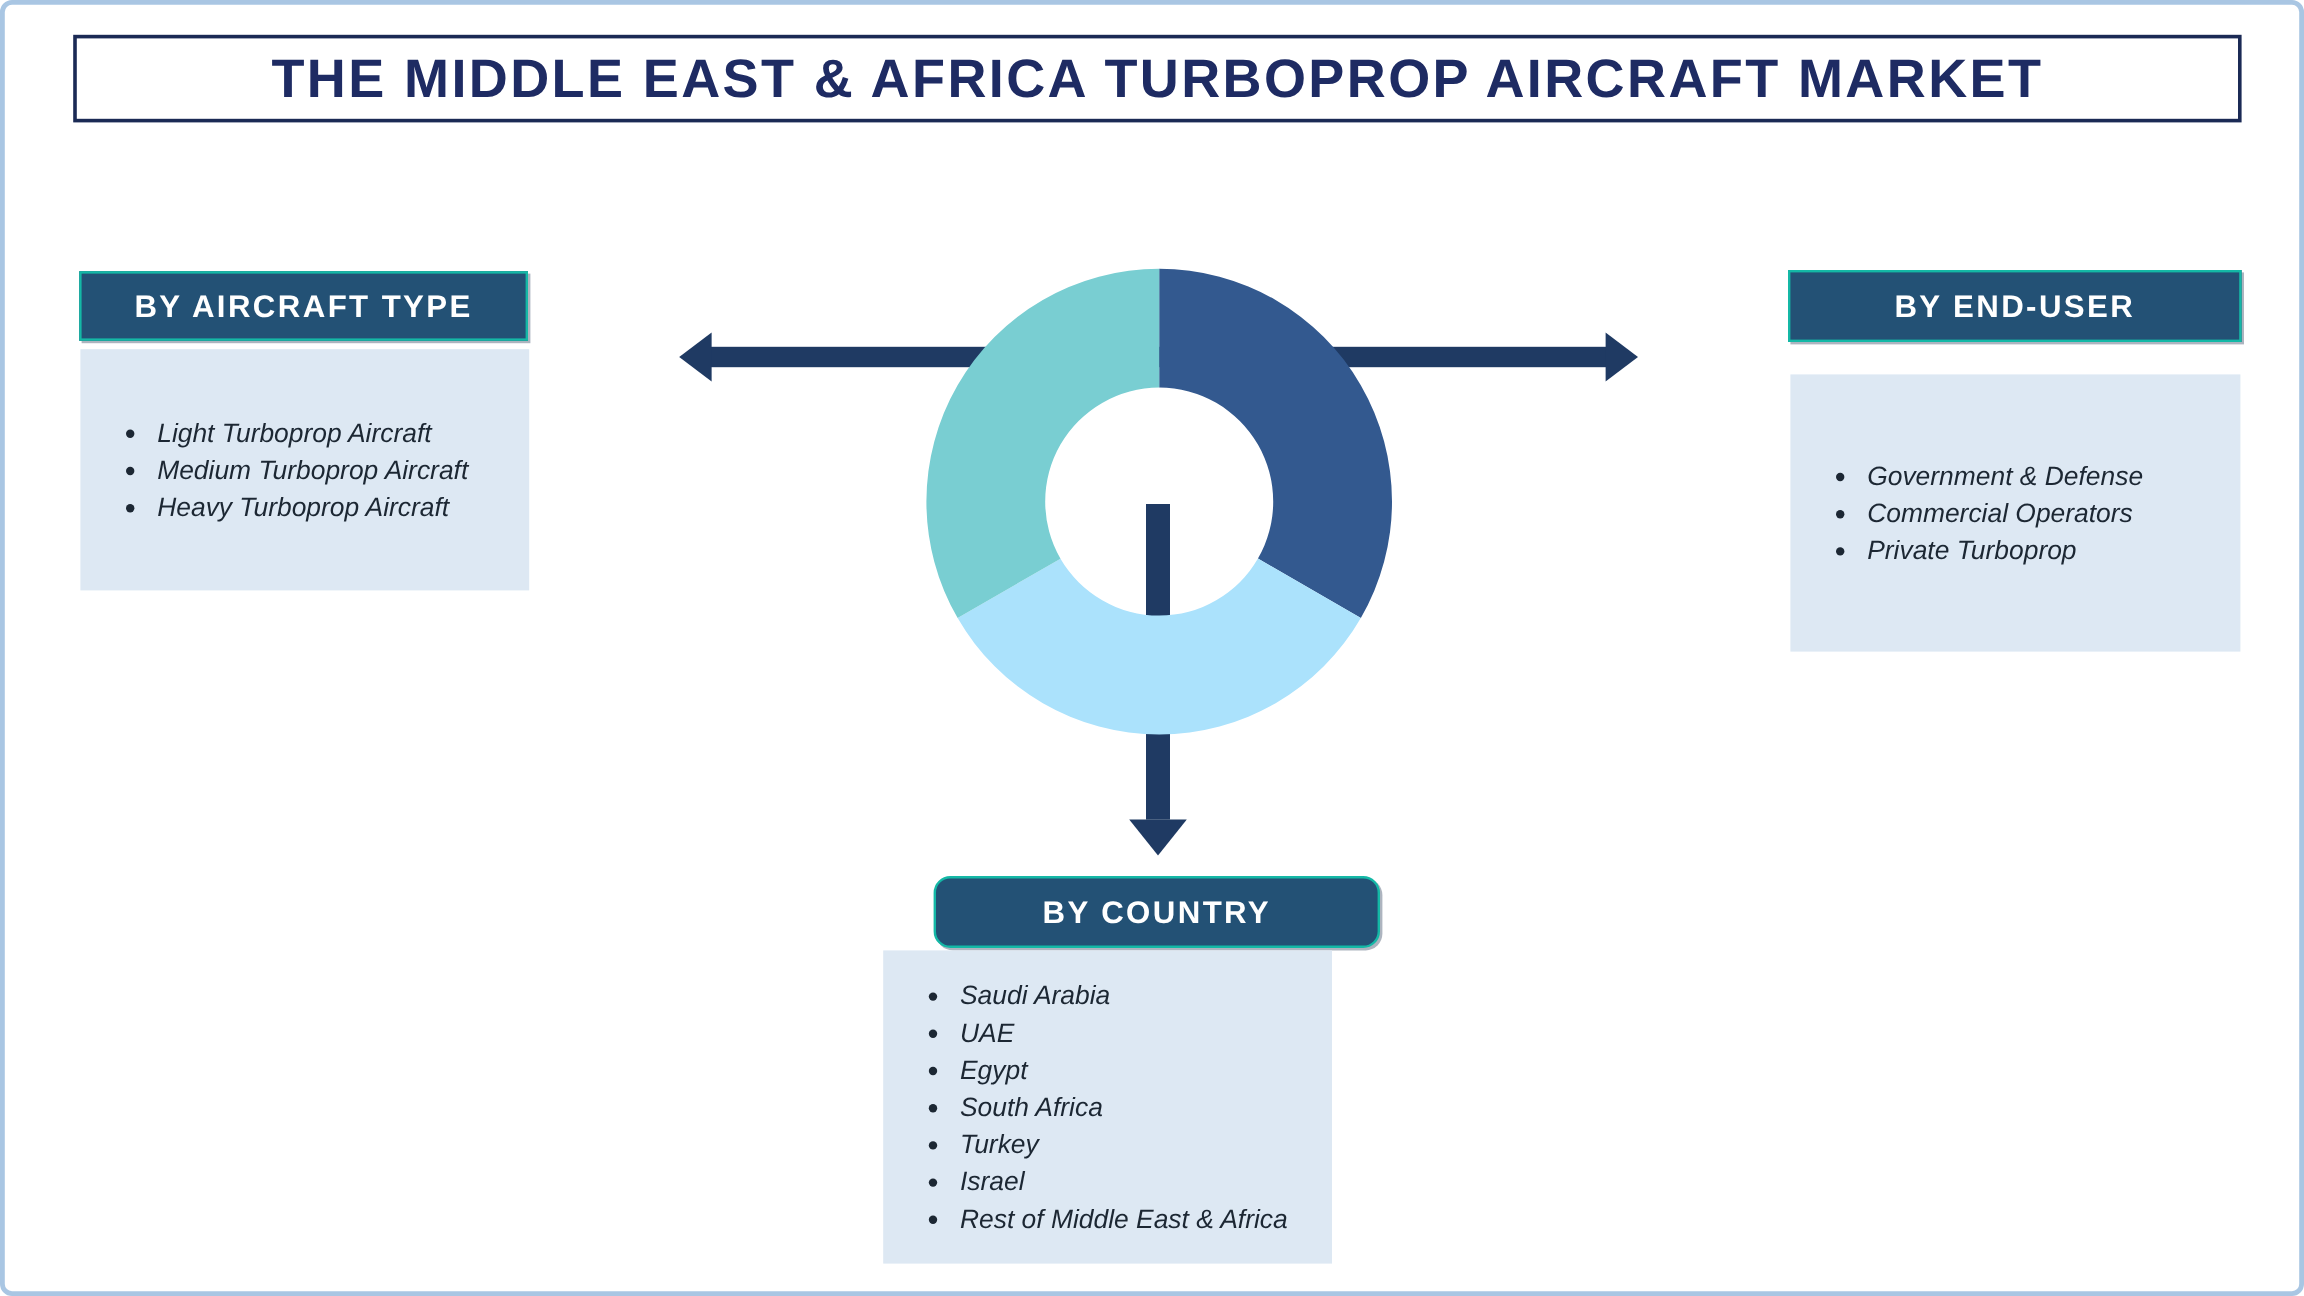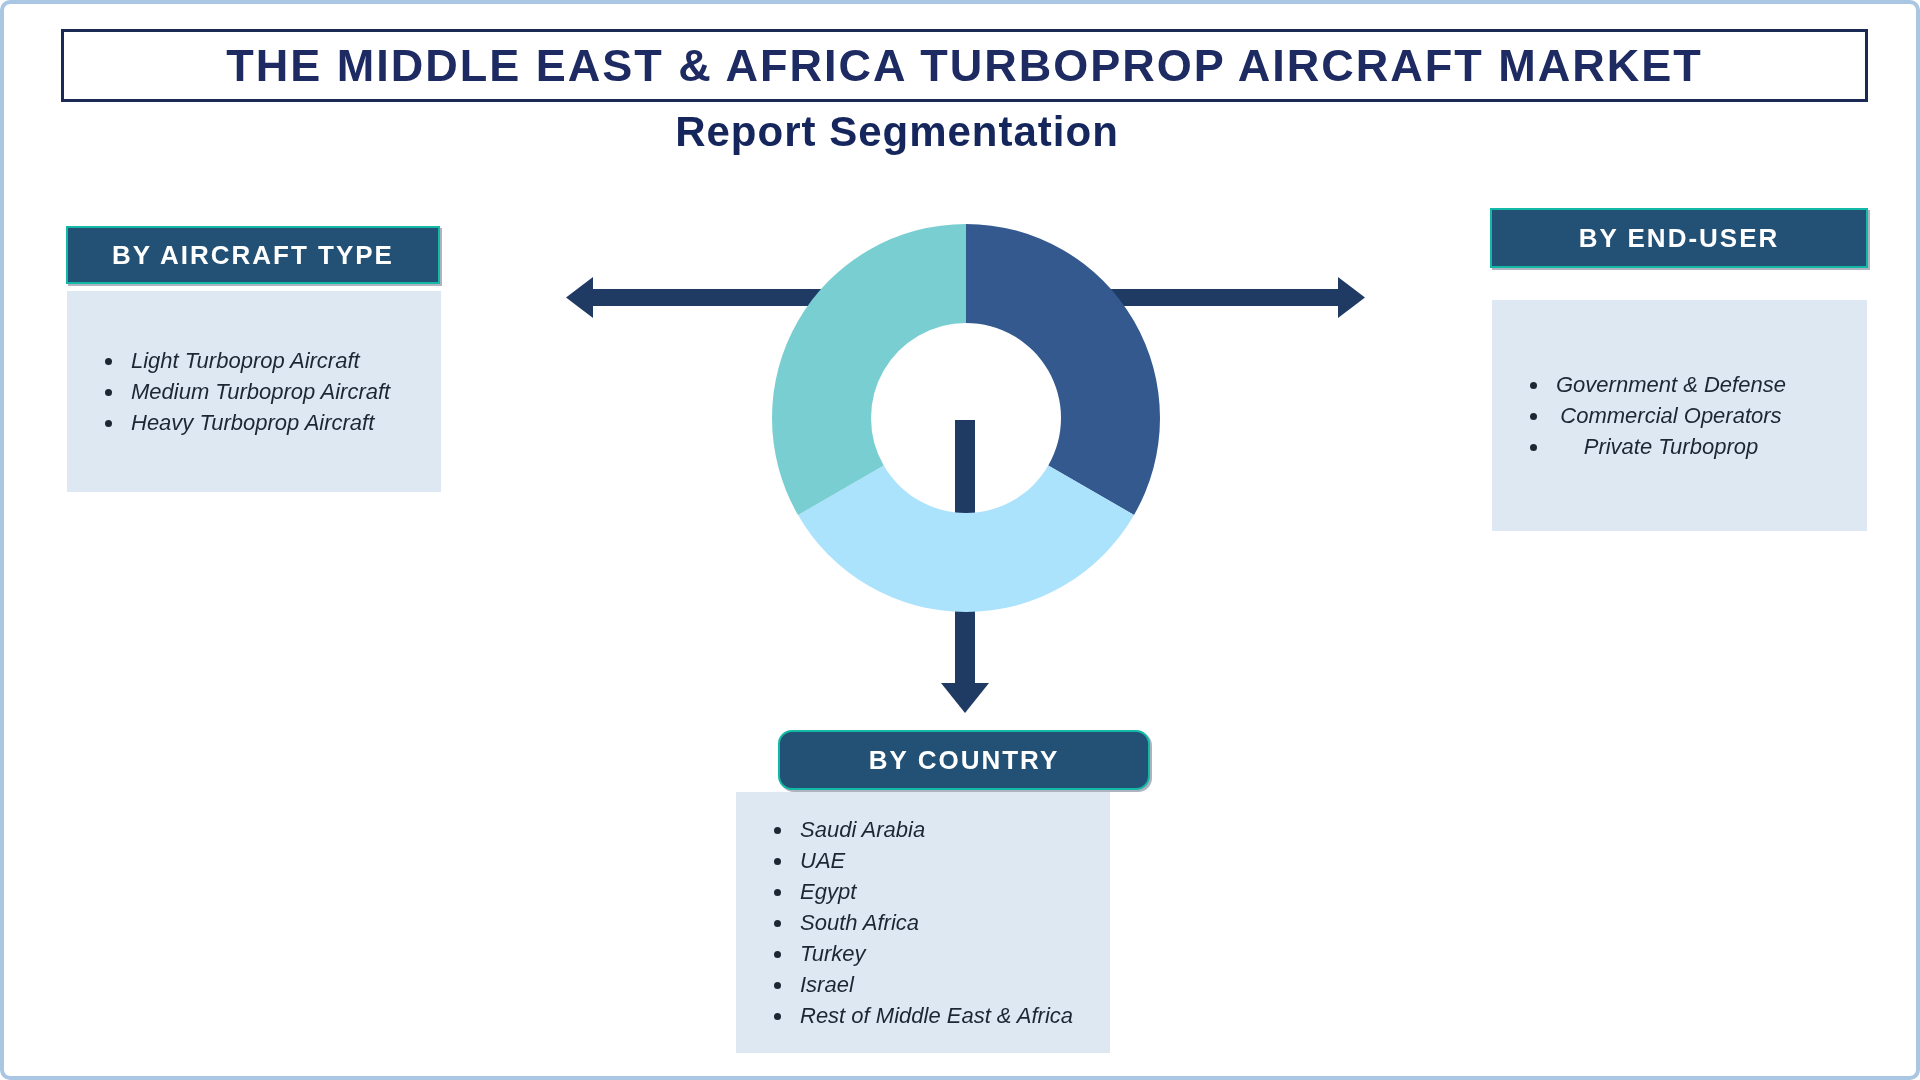--- a/index.html
+++ b/index.html
@@ -39,38 +39,37 @@
   }
   .panel-list ul{
     margin:0;padding-left:58px;list-style:disc;
     font-style:italic;color:#1c2733;font-size:22px;line-height:31px;
   }
   .panel-list li{padding-left:6px;}
   
   .hdr-aircraft{position:absolute;left:66px;top:226px;width:374px;height:58px;}
   .list-aircraft{position:absolute;left:67px;top:291px;width:374px;height:201px;}
   
-  .hdr-enduser{position:absolute;left:1490px;top:208px;width:378px;height:60px;}
-  .list-enduser{position:absolute;left:1492px;top:300px;width:375px;height:231px;text-align:center;}
+  .hdr-enduser{position:absolute;left:1490px;top:225px;width:378px;height:60px;}
+  .list-enduser{position:absolute;left:1492px;top:312px;width:375px;height:231px;}
   
   .hdr-country{position:absolute;left:778px;top:730px;width:372px;height:60px;border-radius:14px;}
   .list-country{position:absolute;left:736px;top:792px;width:374px;height:261px;}
 </style>
 </head>
 <body>
 
 <div class="canvas">
 
   <div class="frame"></div>
 
   <div class="title-box">
     <h1>THE MIDDLE EAST &amp; AFRICA TURBOPROP AIRCRAFT MARKET</h1>
   </div>
 
-  <div class="subtitle">Report Segmentation</div>
 
   <svg class="diagram" width="1920" height="1080" viewBox="0 0 1920 1080">
 
     <g>
       <rect x="584" y="289" width="382" height="17" fill="#1f3a63"></rect>
       <polygon points="566,297.5 593,277 593,318" fill="#1f3a63"></polygon>
     </g>
     <g>
       <rect x="966" y="289" width="373" height="17" fill="#1f3a63"></rect>
       <polygon points="1365,297.5 1338,277 1338,318" fill="#1f3a63"></polygon>

